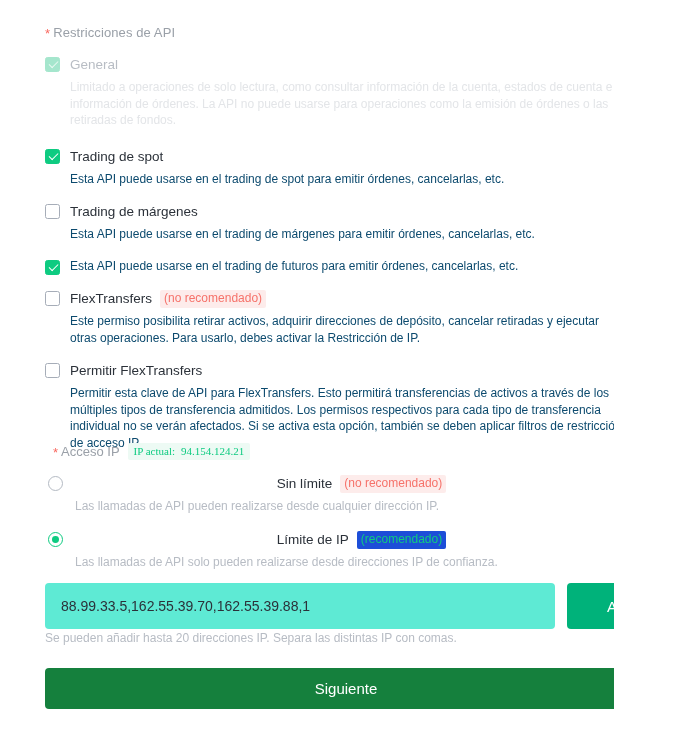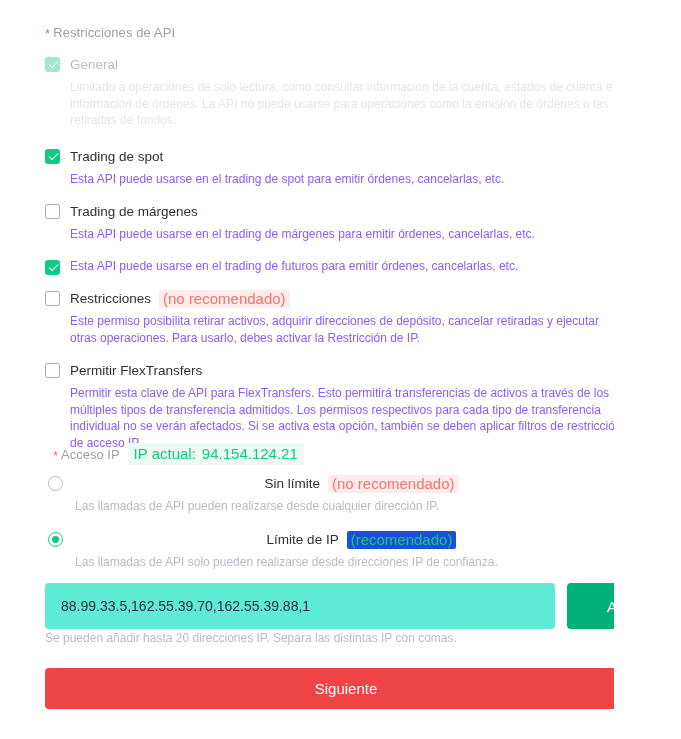--- a/index.html
+++ b/index.html
@@ -27,21 +27,21 @@
     padding-left: 25px;
     margin-bottom: 14px;
   }
   .perm-row { display: flex; align-items: center; height: 20px; }
   .perm-label {
     font-size: 13.5px; color: #2b3139; font-weight: 400;
     line-height: 20px; white-space: nowrap;
   }
   .perm.disabled .perm-label { color: #b8bdc4; }
   .perm-desc {
-    font-size: 12px; color: #8b5cf6; line-height: 16.5px;
+    font-size: 12px; color: #0c4a6e; line-height: 16.5px;
     margin-top: 4px; max-width: 556px;
   }
   .perm.disabled .perm-desc { color: #e3e5e8; }
 
   
   .cbox {
     position: absolute; left: 0; top: 2px;
     width: 15px; height: 15px; border-radius: 2.5px;
     border: 1.4px solid #a6adb8; background: #fff;
   }
@@ -52,36 +52,36 @@
     content: ""; position: absolute;
     left: 3px; top: 3.4px; width: 7.5px; height: 3.6px;
     border-left: 1.9px solid #fff; border-bottom: 1.9px solid #fff;
     transform: rotate(-45deg);
   }
   .cbox.checked.dim { background: #a5e6cd; border-color: #a5e6cd; }
   .cbox.checked.dim::after { border-color: #e9f9f2; }
 
   
   .badge {
-    display: inline-block; font-size: 15px; line-height: 15px;
+    display: inline-block; font-size: 12px; line-height: 15px;
     padding: 1px 4px 2px 4px; border-radius: 2px; margin-left: 8px;
     white-space: nowrap;
   }
   .badge.warn { color: #f6726a; background: #fdeceb; }
   .badge.good { color: #0ecb81; background: #1d4ed8; }
 
   
   .ip-head {
     position: absolute; left: 45px; top: 443px;
     display: flex; align-items: center; white-space: nowrap; margin-left: 8px;
   }
   .ip-head-label { font-size: 13px; color: #9aa0a8; }
   .ip-current {
-    margin-left: 8px; font-size: 15px; color: #0ecb81;
-    background: #edfaf4; border-radius: 2px; padding: 2px 6px 3px 6px;
+    margin-left: 8px; font-size: 11px; color: #0ecb81;
+    background: #edfaf4; border-radius: 2px; padding: 2px 6px 3px 6px; font-family: Liberation Serif, serif;
   }
   .ip-current .ip-val { margin-left: 6px; }
 
   .radio-list { position: absolute; left: 48px; top: 474px; width: 600px; }
   .radio-item { position: relative; padding-left: 27px; margin-bottom: 16px; }
   .radio-row { display: flex; align-items: center; height: 20px; justify-content: center; }
   .radio-label { font-size: 13.5px; color: #2b3139; line-height: 20px; white-space: nowrap; }
   .radio-desc { font-size: 12px; color: #b7bcc4; line-height: 16px; margin-top: 4px; }
   .rbtn {
     position: absolute; left: 0; top: 2px;
@@ -115,21 +115,21 @@
   }
   .ip-hint {
     position: absolute; left: 45px; top: 631px;
     font-size: 12px; color: #b7bcc4;
   }
 
   
   .next-btn {
     position: absolute; left: 45px; top: 668px;
     width: 602px; height: 41px;
-    background: #ef4444; color: #fff;
+    background: #15803d; color: #fff;
     border: none; border-radius: 4px;
     font-family: "Liberation Sans", sans-serif;
     font-size: 15px; cursor: pointer;
   }
 </style>
 </head>
 <body>
 
 <div class="page">
 
@@ -164,21 +164,21 @@
     </div>
 
     <div class="perm" style="margin-bottom:15px;">
       <span class="cbox checked"></span>
       <div class="perm-desc">Esta API puede usarse en el trading de futuros para emitir órdenes, cancelarlas, etc.</div>
     </div>
 
     <div class="perm" style="margin-bottom:15px;">
       <span class="cbox"></span>
       <div class="perm-row">
-        <span class="perm-label">Restricciones</span>
+        <span class="perm-label">FlexTransfers</span>
         <span class="badge warn">(no recomendado)</span>
       </div>
       <div class="perm-desc">Este permiso posibilita retirar activos, adquirir direcciones de depósito, cancelar retiradas y ejecutar otras operaciones. Para usarlo, debes activar la Restricción de IP.</div>
     </div>
 
     <div class="perm">
       <span class="cbox"></span>
       <div class="perm-row">
         <span class="perm-label">Permitir FlexTransfers</span>
       </div>

